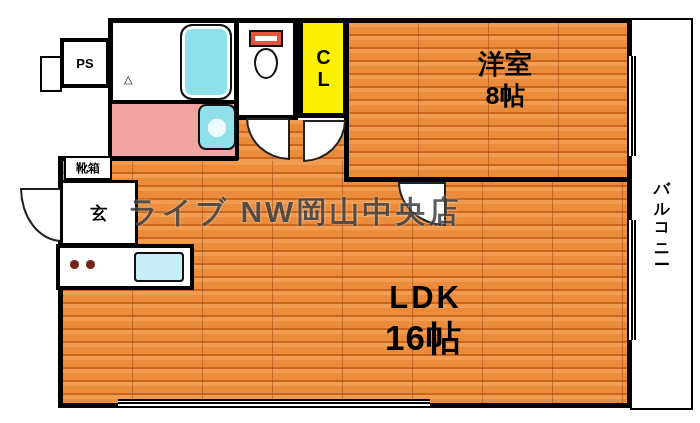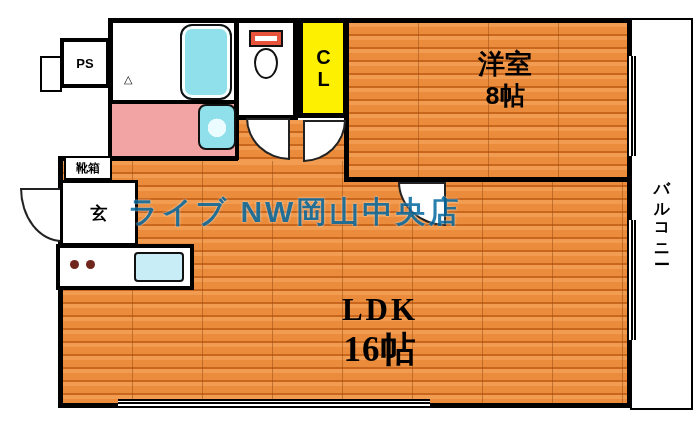--- a/index.html
+++ b/index.html
@@ -54,27 +54,27 @@
   #win1{left:627px;top:56px;height:100px;}
   #win2{left:627px;top:220px;height:120px;}
   .win-h{height:9px;background-color:#fff;border-top:2px solid #000;border-bottom:2px solid #000;z-index:40;
      background-image:linear-gradient(180deg, transparent calc(50% - 1px), #000 calc(50% - 1px), #000 calc(50% + 1px), transparent calc(50% + 1px));}
   #win3{left:118px;top:399px;width:312px;}
 
   
   .lbl{z-index:28;font-weight:700;}
   #lbl-western{left:425px;top:48px;width:160px;text-align:center;font-size:27px;line-height:1.25;}
   #lbl-western .size{font-size:25px;font-family:Liberation Mono, monospace;}
-  #lbl-ldk{left:298px;top:292px;width:164px;text-align:center;font-size:31px;line-height:1.18;letter-spacing:3px;font-family:Liberation Serif, serif;}
+  #lbl-ldk{left:298px;top:280px;width:164px;text-align:right;font-size:31px;line-height:1.18;letter-spacing:3px;}
   #lbl-ldk .size{font-size:35px;letter-spacing:1px;}
   .vtext{writing-mode:vertical-rl;text-orientation:upright;font-weight:700;}
   #closet .vtext{font-size:20px;}
   #balcony .vtext{font-size:16px;letter-spacing:3px;}
   #vent{left:124px;top:74px;font-size:11px;z-index:26;line-height:1;}
-  #watermark{left:128px;top:192px;font-size:30px;font-weight:700;color:#0369a1;opacity:.85;
+  #watermark{left:128px;top:192px;font-size:30px;font-weight:700;color:#404040;opacity:.85;
      letter-spacing:3px;white-space:nowrap;z-index:60;text-shadow:0 0 2px #fff;}
   .blk{display:block;}
 </style>
 </head>
 <body>
 
 <div class="stage">
 
   <div class="abs wood" id="woodmain"></div>
   <div class="abs wood" id="corridor"></div>

